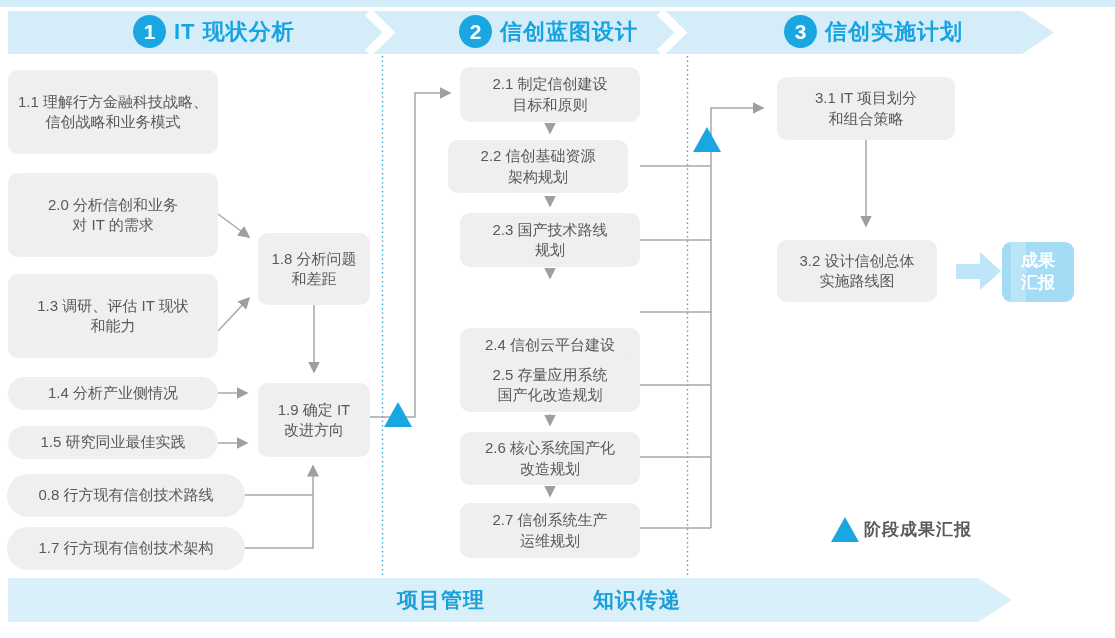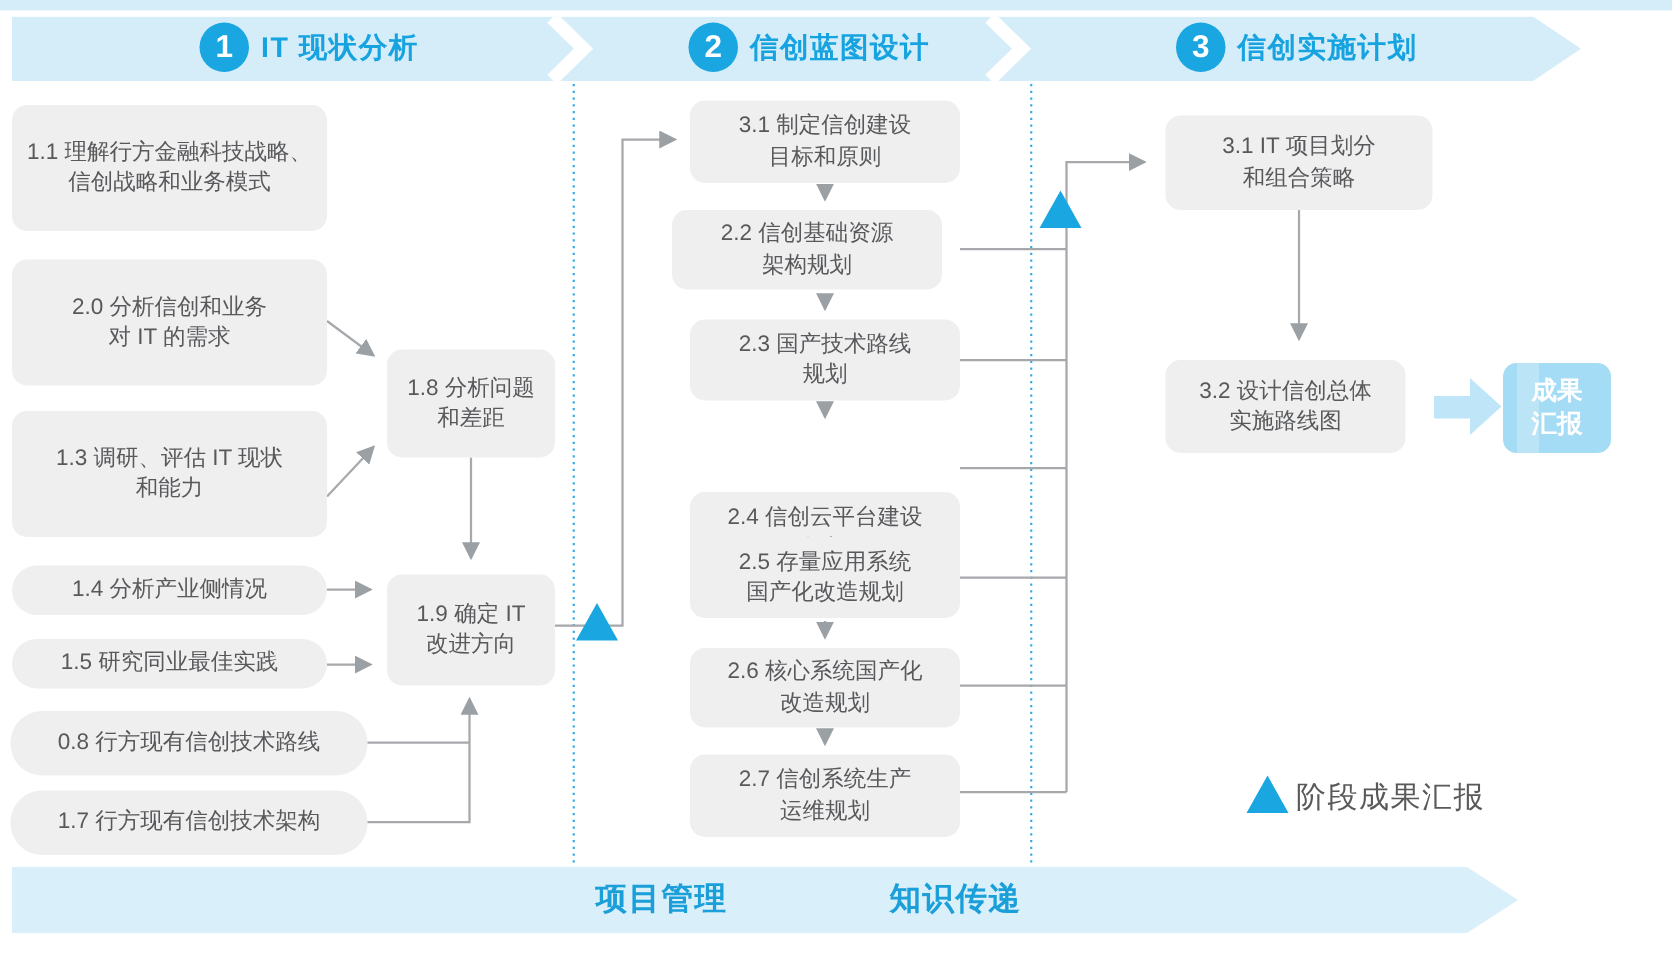--- a/index.html
+++ b/index.html
@@ -13,21 +13,21 @@
   .ribbon-top { position:absolute; left:8px; top:11px; width:1046px; height:43px; background:#d5edf9;
     clip-path:polygon(0 0, calc(100% - 32px) 0, 100% 50%, calc(100% - 32px) 100%, 0 100%); }
   .ribbon-bottom { position:absolute; left:8px; top:578px; width:1004px; height:44px; background:#d9eff9;
     clip-path:polygon(0 0, calc(100% - 34px) 0, 100% 50%, calc(100% - 34px) 100%, 0 100%); }
   .chevron-sep { position:absolute; top:0; width:34px; height:43px; }
 
   
   .phase-header { position:absolute; top:15px; display:flex; align-items:center; gap:8px; }
   .phase-num { width:33px; height:33px; border-radius:50%; background:#1aa7e1; color:#ffffff;
     font-weight:bold; font-size:21px; display:flex; align-items:center; justify-content:center; }
-  .phase-title { color:#16a3e0; font-weight:bold; font-size:19px; letter-spacing:1px; white-space:nowrap; }
+  .phase-title { color:#16a3e0; font-weight:bold; font-size:22px; letter-spacing:1px; white-space:nowrap; }
 
   
   .gbox { position:absolute; background:#efeff0; border-radius:10px; color:#58595b; font-size:15px;
     line-height:1.35; display:flex; align-items:center; justify-content:center; text-align:center;
     white-space:pre-line; padding:2px 4px; z-index:3; }
   .pill { border-radius:21px; }
 
   
   .overlay { position:absolute; left:0; top:0; z-index:2; pointer-events:none; }
 
@@ -38,21 +38,21 @@
   
   .output-box { position:absolute; left:1002px; top:242px; width:72px; height:60px; border-radius:9px;
     background:linear-gradient(90deg,#a5dcf5 0 9px,#bce4f7 9px 24px,#a5dcf5 24px); color:#ffffff;
     font-weight:bold; font-size:17px; line-height:1.3; display:flex; align-items:center;
     justify-content:center; text-align:center; white-space:pre-line; z-index:3; }
   .fat-arrow-body { position:absolute; left:956px; top:264px; width:24px; height:15px; background:#bfe6f8; z-index:3; }
   .fat-arrow-head { position:absolute; left:980px; top:252px; width:0; height:0;
     border-top:19px solid transparent; border-bottom:19px solid transparent; border-left:21px solid #bfe6f8; z-index:3; }
 
   
-  .legend-label { position:absolute; left:864px; top:518px; color:#58595b; font-weight:normal; font-size:20px; letter-spacing:1px; }
+  .legend-label { position:absolute; left:864px; top:518px; color:#58595b; font-weight:bold; font-size:17px; letter-spacing:1px; }
 
   
   .footer-label { position:absolute; top:578px; height:44px; line-height:44px; text-align:center;
     color:#1b9fd9; font-weight:bold; font-size:21px; letter-spacing:1px; z-index:3; }
 </style>
 </head>
 <body>
 
 <div class="canvas">
 
@@ -130,21 +130,21 @@
 和能力</div>
   <div class="gbox pill" style="left:8px; top:377px; width:210px; height:33px;">1.4 分析产业侧情况</div>
   <div class="gbox pill" style="left:8px; top:426px; width:210px; height:33px;">1.5 研究同业最佳实践</div>
   <div class="gbox pill" style="left:7px; top:474px; width:238px; height:43px;">0.8 行方现有信创技术路线</div>
   <div class="gbox pill" style="left:7px; top:527px; width:238px; height:43px;">1.7 行方现有信创技术架构</div>
   <div class="gbox" style="left:258px; top:233px; width:112px; height:72px;">1.8 分析问题
 和差距</div>
   <div class="gbox" style="left:258px; top:383px; width:112px; height:74px;">1.9 确定 IT
 改进方向</div>
 
-  <div class="gbox" style="left:460px; top:67px; width:180px; height:55px;">3.1 制定信创建设
+  <div class="gbox" style="left:460px; top:67px; width:180px; height:55px;">2.1 制定信创建设
 目标和原则</div>
   <div class="gbox" style="left:448px; top:140px; width:180px; height:53px;">2.2 信创基础资源
 架构规划</div>
   <div class="gbox" style="left:460px; top:213px; width:180px; height:54px;">2.3 国产技术路线
 规划</div>
   <div class="gbox" style="left:460px; top:285px; width:180px; height:55px;margin-top:43px;">2.4 信创云平台建设
 规划</div>
   <div class="gbox" style="left:460px; top:358px; width:180px; height:54px;">2.5 存量应用系统
 国产化改造规划</div>
   <div class="gbox" style="left:460px; top:432px; width:180px; height:53px;">2.6 核心系统国产化

